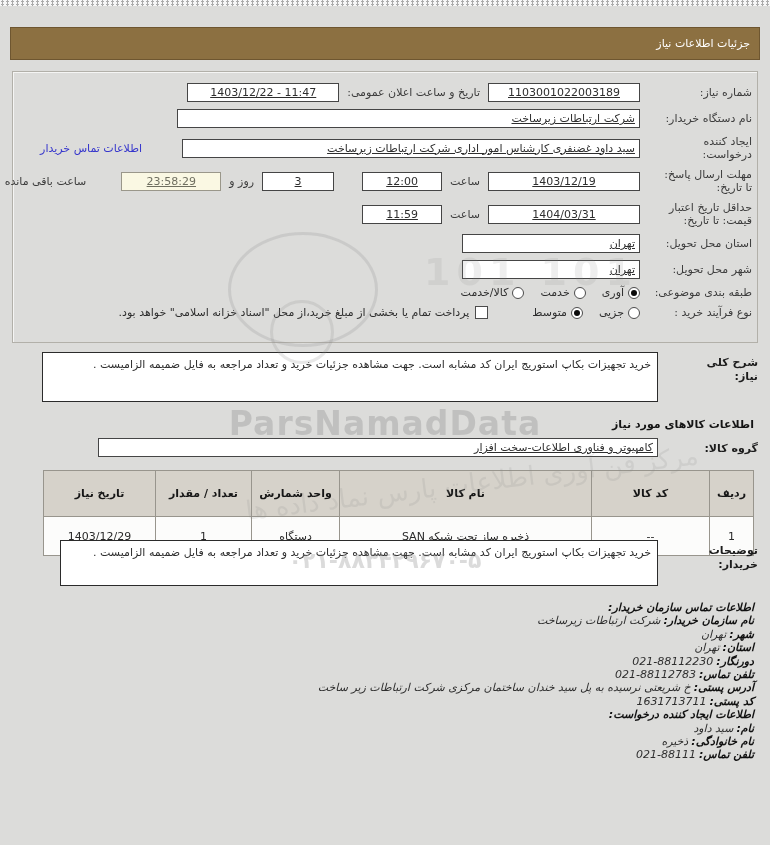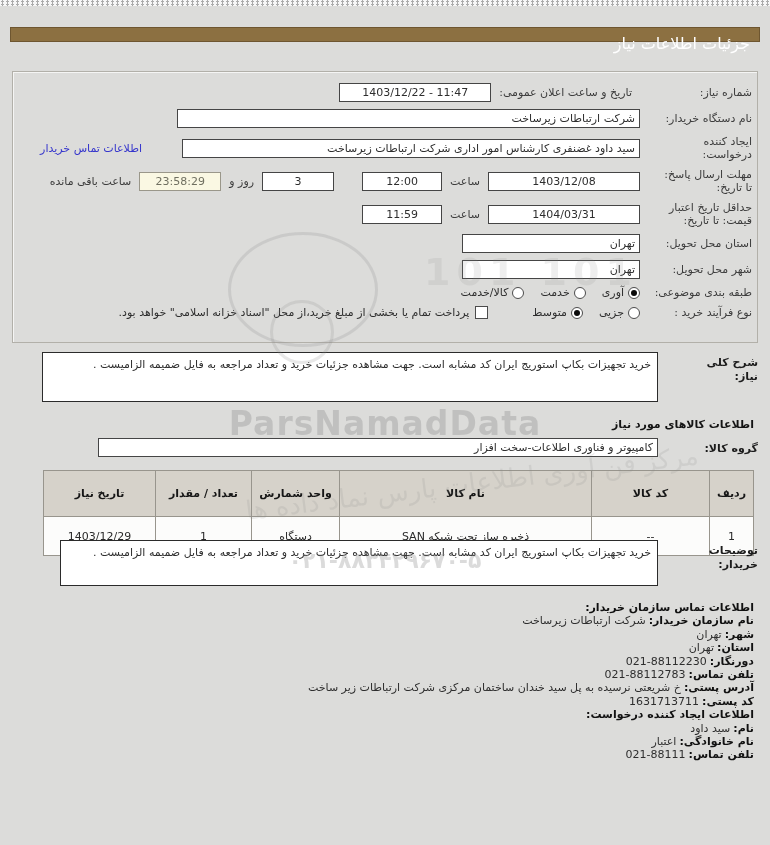--- a/index.html
+++ b/index.html
@@ -13,25 +13,25 @@
     direction:rtl;
     overflow:hidden;
   }
   .dots {
     position:absolute; top:0; left:0; width:770px; height:6px;
     background-color:#f7f7f7;
     background-image: radial-gradient(circle, #ababab 1px, transparent 1.2px);
     background-size:5px 3px;
   }
   .titlebar {
-    position:absolute; top:27px; right:10px; left:10px; height:15px;
+    position:absolute; top:27px; right:10px; left:10px; height:33px;
     background:#8c7041;
     border:1px solid #6e5630;
     color:#ffffff;
-    font-size:16px;
+    font-size:11px;
     line-height:31px;
     padding-right:9px;
   }
   .groupbox {
     position:absolute; top:71px; right:12px; left:12px; height:272px;
     border:1px solid #b2b0a9;
     box-shadow: inset 1px 1px 0 rgba(255,255,255,.7);
     padding:11px 5px 6px 5px;
   }
   .frow { display:flex; align-items:center; margin-bottom:7px; }
@@ -42,34 +42,36 @@
     padding-left:6px;
     line-height:13px;
   }
   .inputbox {
     height:19px; line-height:17px;
     background:#ffffff;
     border:1px solid #454545;
     padding:0 4px;
     white-space:nowrap; overflow:hidden;
     flex:none;
+    text-decoration:underline;
   }
   .center { text-align:center; }
   .w150 { width:152px; }
   .w78  { width:80px; }
   .w72  { width:72px; }
   .wide1 { width:463px; }
   .wide2 { width:458px;padding-left:16px; }
   .w178 { width:178px; }
   .countdown {
-    width:82px;
+    width:100px;
     background:#faf8e3;
     border:1px solid #9a978a;
     color:#6f6f60;
     text-align:center;
+    margin-left:27px;
   }
   .gap28 { margin-right:28px; }
   .gap40 { margin-right:40px; }
   .gap72 { margin-right:72px; }
   .inline-lbl { margin:0 8px; color:#3c3c3c; flex:none; }
   .link { color:#3535cc; text-decoration:none; cursor:pointer; flex:none; }
   .radio {
     width:12px; height:12px; flex:none;
     border:1px solid #4c4c4c; border-radius:50%;
     background:#fff; margin-left:4px;
@@ -119,21 +121,21 @@
     border:1px solid #98958d;
     text-align:center;
     overflow:hidden; white-space:nowrap;
   }
   table.goods th { background:#d6d2ca; height:46px; font-weight:bold; color:#161616; }
   table.goods td { background:#fcfcfb; height:39px; color:#2a2a2a; }
   .c-row  { width:44px; }  .c-code { width:118px; }
   .c-name { width:252px; } .c-unit { width:88px; }
   .c-qty  { width:96px; }  .c-date { width:112px; }
   .descrow.r2 { top:540px; }
-  .contact { position:absolute; top:601px; right:16px; left:19px; line-height:13.4px; }
+  .contact { position:absolute; top:601px; right:16px; left:19px; line-height:13.4px;font-style:italic; }
   .contact .line b { color:#111; }
   .contact .line .v { margin-right:3px; color:#2e2e2e; }
   .contact .head { font-weight:bold; color:#111; }
   
   .wm { position:absolute; pointer-events:none; color:#8a8a8a; z-index:9; }
   .wm-brand {
     top:404px; left:50%; transform:translateX(-50%);
     font-size:33px; font-weight:bold; letter-spacing:1px;
     opacity:.33; direction:ltr; white-space:nowrap;
   }
@@ -162,20 +164,21 @@
 <body>
 
 <div class="dots"></div>
 
 <div class="titlebar">جزئیات اطلاعات نیاز</div>
 
 <div class="groupbox">
 
   <div class="frow">
     <div class="lbl">شماره نیاز:</div>
+    <div class="inputbox center w150" dir="ltr">1103001022003189</div>
     <div class="inline-lbl gap72">تاریخ و ساعت اعلان عمومی:</div>
     <div class="inputbox center w150" dir="ltr">1403/12/22 - 11:47</div>
   </div>
 
   <div class="frow">
     <div class="lbl">نام دستگاه خریدار:</div>
     <div class="inputbox wide1">شرکت ارتباطات زیرساخت</div>
   </div>
 
   <div class="frow">
@@ -185,21 +188,21 @@
     </div>
     <div class="inputbox wide2">سید داود غضنفری کارشناس امور اداری شرکت ارتباطات زیرساخت</div>
     <a class="link gap40">اطلاعات تماس خریدار</a>
   </div>
 
   <div class="frow">
     <div class="lbl">
       <div>مهلت ارسال پاسخ:</div>
       <div>تا تاریخ:</div>
     </div>
-    <div class="inputbox center w150" dir="ltr">1403/12/08</div>
+    <div class="inputbox center w150" dir="ltr">1403/12/19</div>
     <div class="inline-lbl">ساعت</div>
     <div class="inputbox center w78" dir="ltr">12:00</div>
     <div class="inputbox center w72 gap28">3</div>
     <div class="inline-lbl">روز و</div>
     <div class="inputbox countdown" dir="ltr">23:58:29</div>
     <div class="inline-lbl">ساعت باقی مانده</div>
   </div>
 
   <div class="frow">
     <div class="lbl">
@@ -313,21 +316,21 @@
   <div class="head">اطلاعات تماس سازمان خریدار:</div>
   <div class="line"><b>نام سازمان خریدار:</b><span class="v">شرکت ارتباطات زیرساخت</span></div>
   <div class="line"><b>شهر:</b><span class="v">تهران</span></div>
   <div class="line"><b>استان:</b><span class="v">تهران</span></div>
   <div class="line"><b>دورنگار:</b><span class="v">88112230-021</span></div>
   <div class="line"><b>تلفن تماس:</b><span class="v">88112783-021</span></div>
   <div class="line"><b>آدرس پستی:</b><span class="v">خ شریعتی نرسیده به پل سید خندان ساختمان مرکزی شرکت ارتباطات زیر ساخت</span></div>
   <div class="line"><b>کد پستی:</b><span class="v">1631713711</span></div>
   <div class="head">اطلاعات ایجاد کننده درخواست:</div>
   <div class="line"><b>نام:</b><span class="v">سید داود</span></div>
-  <div class="line"><b>نام خانوادگی:</b><span class="v">اعتبار</span></div>
+  <div class="line"><b>نام خانوادگی:</b><span class="v">ذخیره</span></div>
   <div class="line"><b>تلفن تماس:</b><span class="v">88111-021</span></div>
 </div>
 
 <div class="wm wm-circle"></div>
 <div class="wm wm-circle2"></div>
 <div class="wm wm-digits">101 101</div>
 <div class="wm wm-brand">ParsNamadData</div>
 <div class="wm wm-center">مرکز فن آوری اطلاعات پارس نماد داده ها</div>
 <div class="wm wm-phone">۰۲۱-۸۸۳۴۲۹۶۷۰-۵</div>
 

